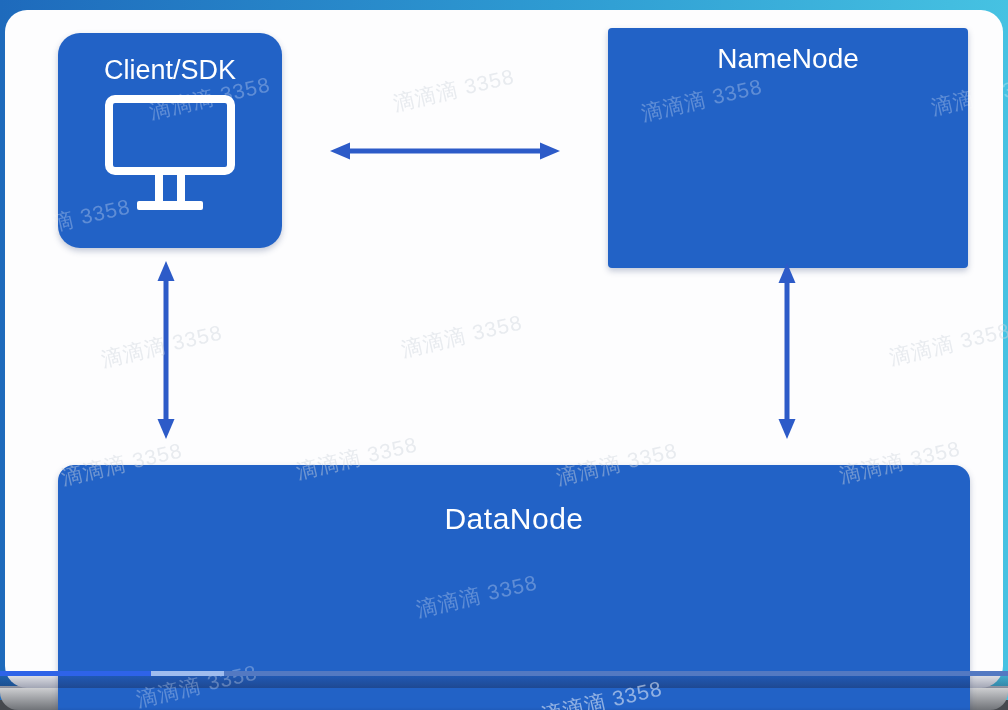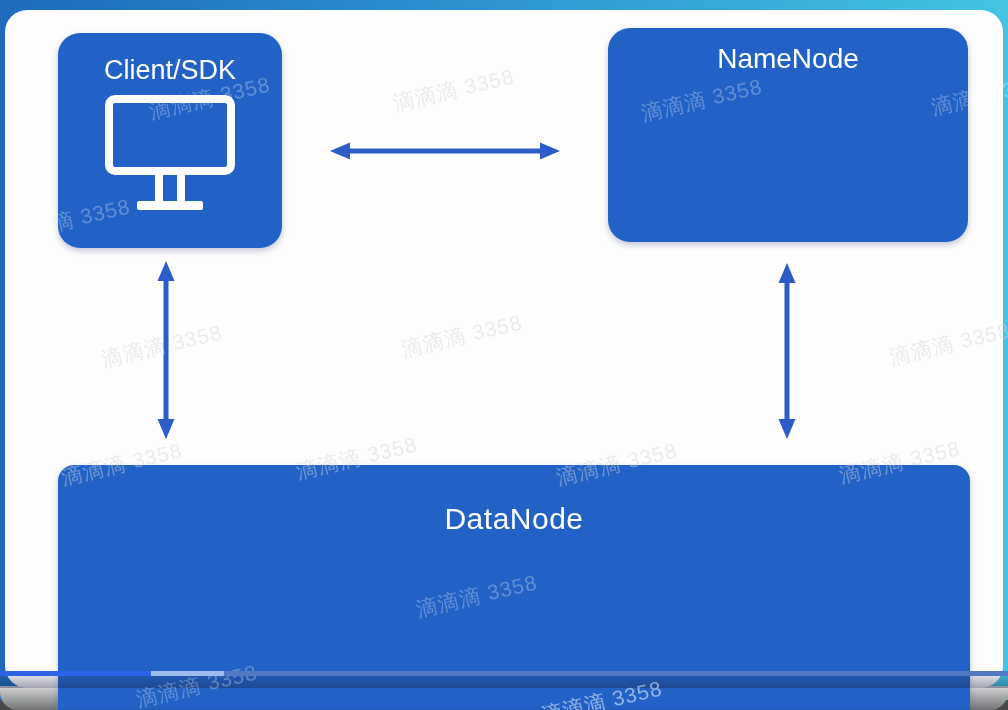--- a/index.html
+++ b/index.html
@@ -8,21 +8,21 @@
     background:linear-gradient(90deg,var(--frame-left,#1e6abc) 0%,#2e9bd2 55%,var(--frame-right,#46c2e2) 100%);
     font-family:"Liberation Sans","DejaVu Sans",sans-serif;
   }
   .bottom-base{position:absolute;left:0;right:0;bottom:0;height:10px;background:#46494e;z-index:0;}
   .gray-strip{position:absolute;left:0;right:0;bottom:0;height:24px;border-radius:0 0 18px 18px;
     background:linear-gradient(180deg,#d6d7d9 0%,#a7a9ad 45%,#707378 100%);z-index:1;}
   .panel{position:absolute;left:5px;top:10px;width:998px;height:678px;background:#fdfdfe;border-radius:22px;z-index:2;}
 
   .box{position:absolute;background:var(--box-blue,#2262c6);z-index:3;box-shadow:0 3px 6px rgba(40,60,110,.28);}
   .client-box{left:58px;top:33px;width:224px;height:215px;border-radius:22px;}
-  .namenode-box{left:608px;top:28px;width:360px;height:214px;border-radius:22px;}
+  .namenode-box{left:608px;top:28px;width:360px;height:240px;border-radius:4px;}
   .datanode-box{left:58px;top:465px;width:912px;height:260px;border-radius:16px;}
   .datanode-box::after{content:'';position:absolute;left:0;right:0;bottom:0;height:18px;
     background:linear-gradient(180deg,rgba(8,18,55,0),rgba(8,18,55,.5));border-radius:0 0 16px 16px;}
 
   .box-title{position:absolute;left:0;width:100%;text-align:center;color:#fff;}
   .client-title{top:22px;font-size:27px;}
   .nn-title{top:15px;font-size:28px;}
   .dn-title{top:37px;font-size:30px;letter-spacing:.5px;}
 
   

